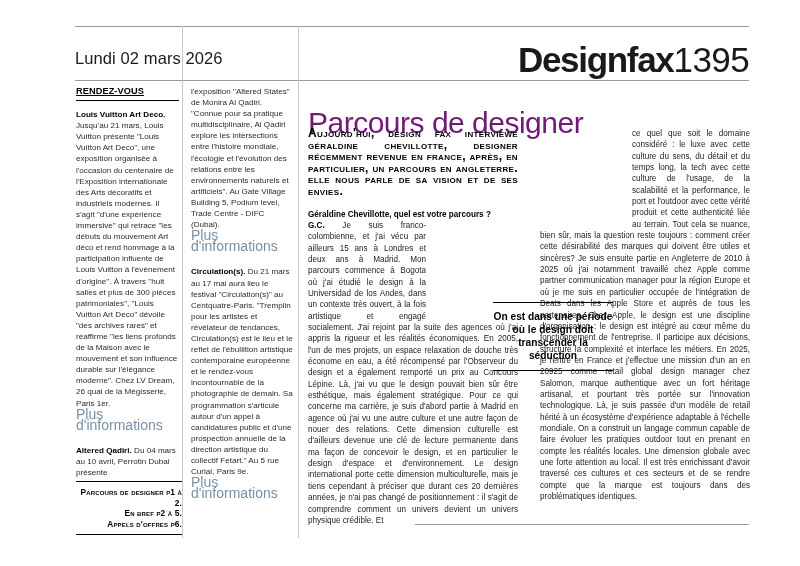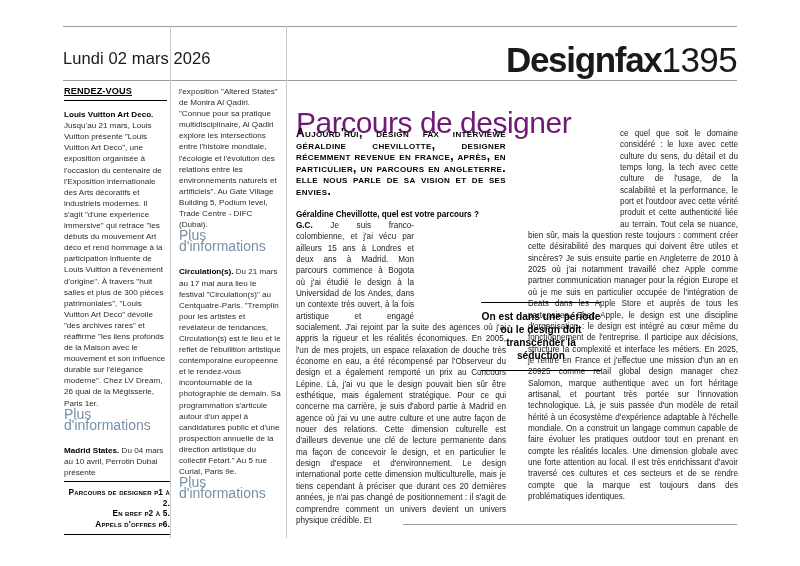--- a/index.html
+++ b/index.html
@@ -11,21 +11,21 @@
     width: 800px;
     height: 566px;
     font-family: "Liberation Sans", sans-serif;
     color: #1a1a1a;
     position: relative;
     overflow: hidden;
   }
 
   .page {
     position: absolute;
-    left: 0; top: 0;
+    left: 12px; top: 0;
     width: 652px;
     height: 566px;
     padding-left: 16px;
   }
 
   
   .rule-top {
     position: absolute;
     left: 63px; top: 26px;
     width: 674px;
@@ -270,21 +270,21 @@
   <div class="vsep vsep-2"></div>
 
   <div class="rail rail-1">
     <span class="section-head">RENDEZ-VOUS</span>
 
     <p><span class="lead">Louis Vuitton Art Deco.</span><span> Jusqu'au 21 mars, Louis Vuitton présente "Louis Vuitton Art Deco", une exposition organisée à l'occasion du centenaire de l'Exposition internationale des Arts décoratifs et industriels modernes. Il s'agit "d'une expérience immersive" qui retrace "les débuts du mouvement Art déco et rend hommage à la participation influente de Louis Vuitton à l'évènement d'origine". À travers "huit salles et plus de 300 pièces patrimoniales", "Louis Vuitton Art Deco" dévoile "des archives rares" et réaffirme "les liens profonds de la Maison avec le mouvement et son influence durable sur l'élégance moderne". Chez LV Dream, 26 quai de la Mégisserie, Paris 1er.</span></p>
     <a class="more-link" href="#">Plus d'informations</a>
 
     <div class="block-gap-lg"></div>
 
-    <p><span class="lead">Madrid States.</span><span> Du 04 mars au 10 avril, Perrotin Dubai présente</span></p>
+    <p><span class="lead">Altered Qadiri.</span><span> Du 04 mars au 10 avril, Perrotin Dubai présente</span></p>
   </div>
 
   <div class="rail rail-2">
     <p>l'exposition "Altered States" de Monira Al Qadiri. "Connue pour sa pratique multidisciplinaire, Al Qadiri explore les intersections entre l'histoire mondiale, l'écologie et l'évolution des relations entre les environnements naturels et artificiels". Au Gate Village Building 5, Podium level, Trade Centre - DIFC (Dubai).</p>
     <a class="more-link" href="#">Plus d'informations</a>
 
     <div class="block-gap-lg"></div>
 
     <p><span class="lead">Circulation(s).</span><span> Du 21 mars au 17 mai aura lieu le festival "Circulation(s)" au Centquatre-Paris. "Tremplin pour les artistes et révélateur de tendances, Circulation(s) est le lieu et le reflet de l'ébullition artistique contemporaine européenne et le rendez-vous incontournable de la photographie de demain. Sa programmation s'articule autour d'un appel à candidatures public et d'une prospection annuelle de la direction artistique du collectif Fetart." Au 5 rue Curial, Paris 9e.</span></p>
     <a class="more-link" href="#">Plus d'informations</a>

